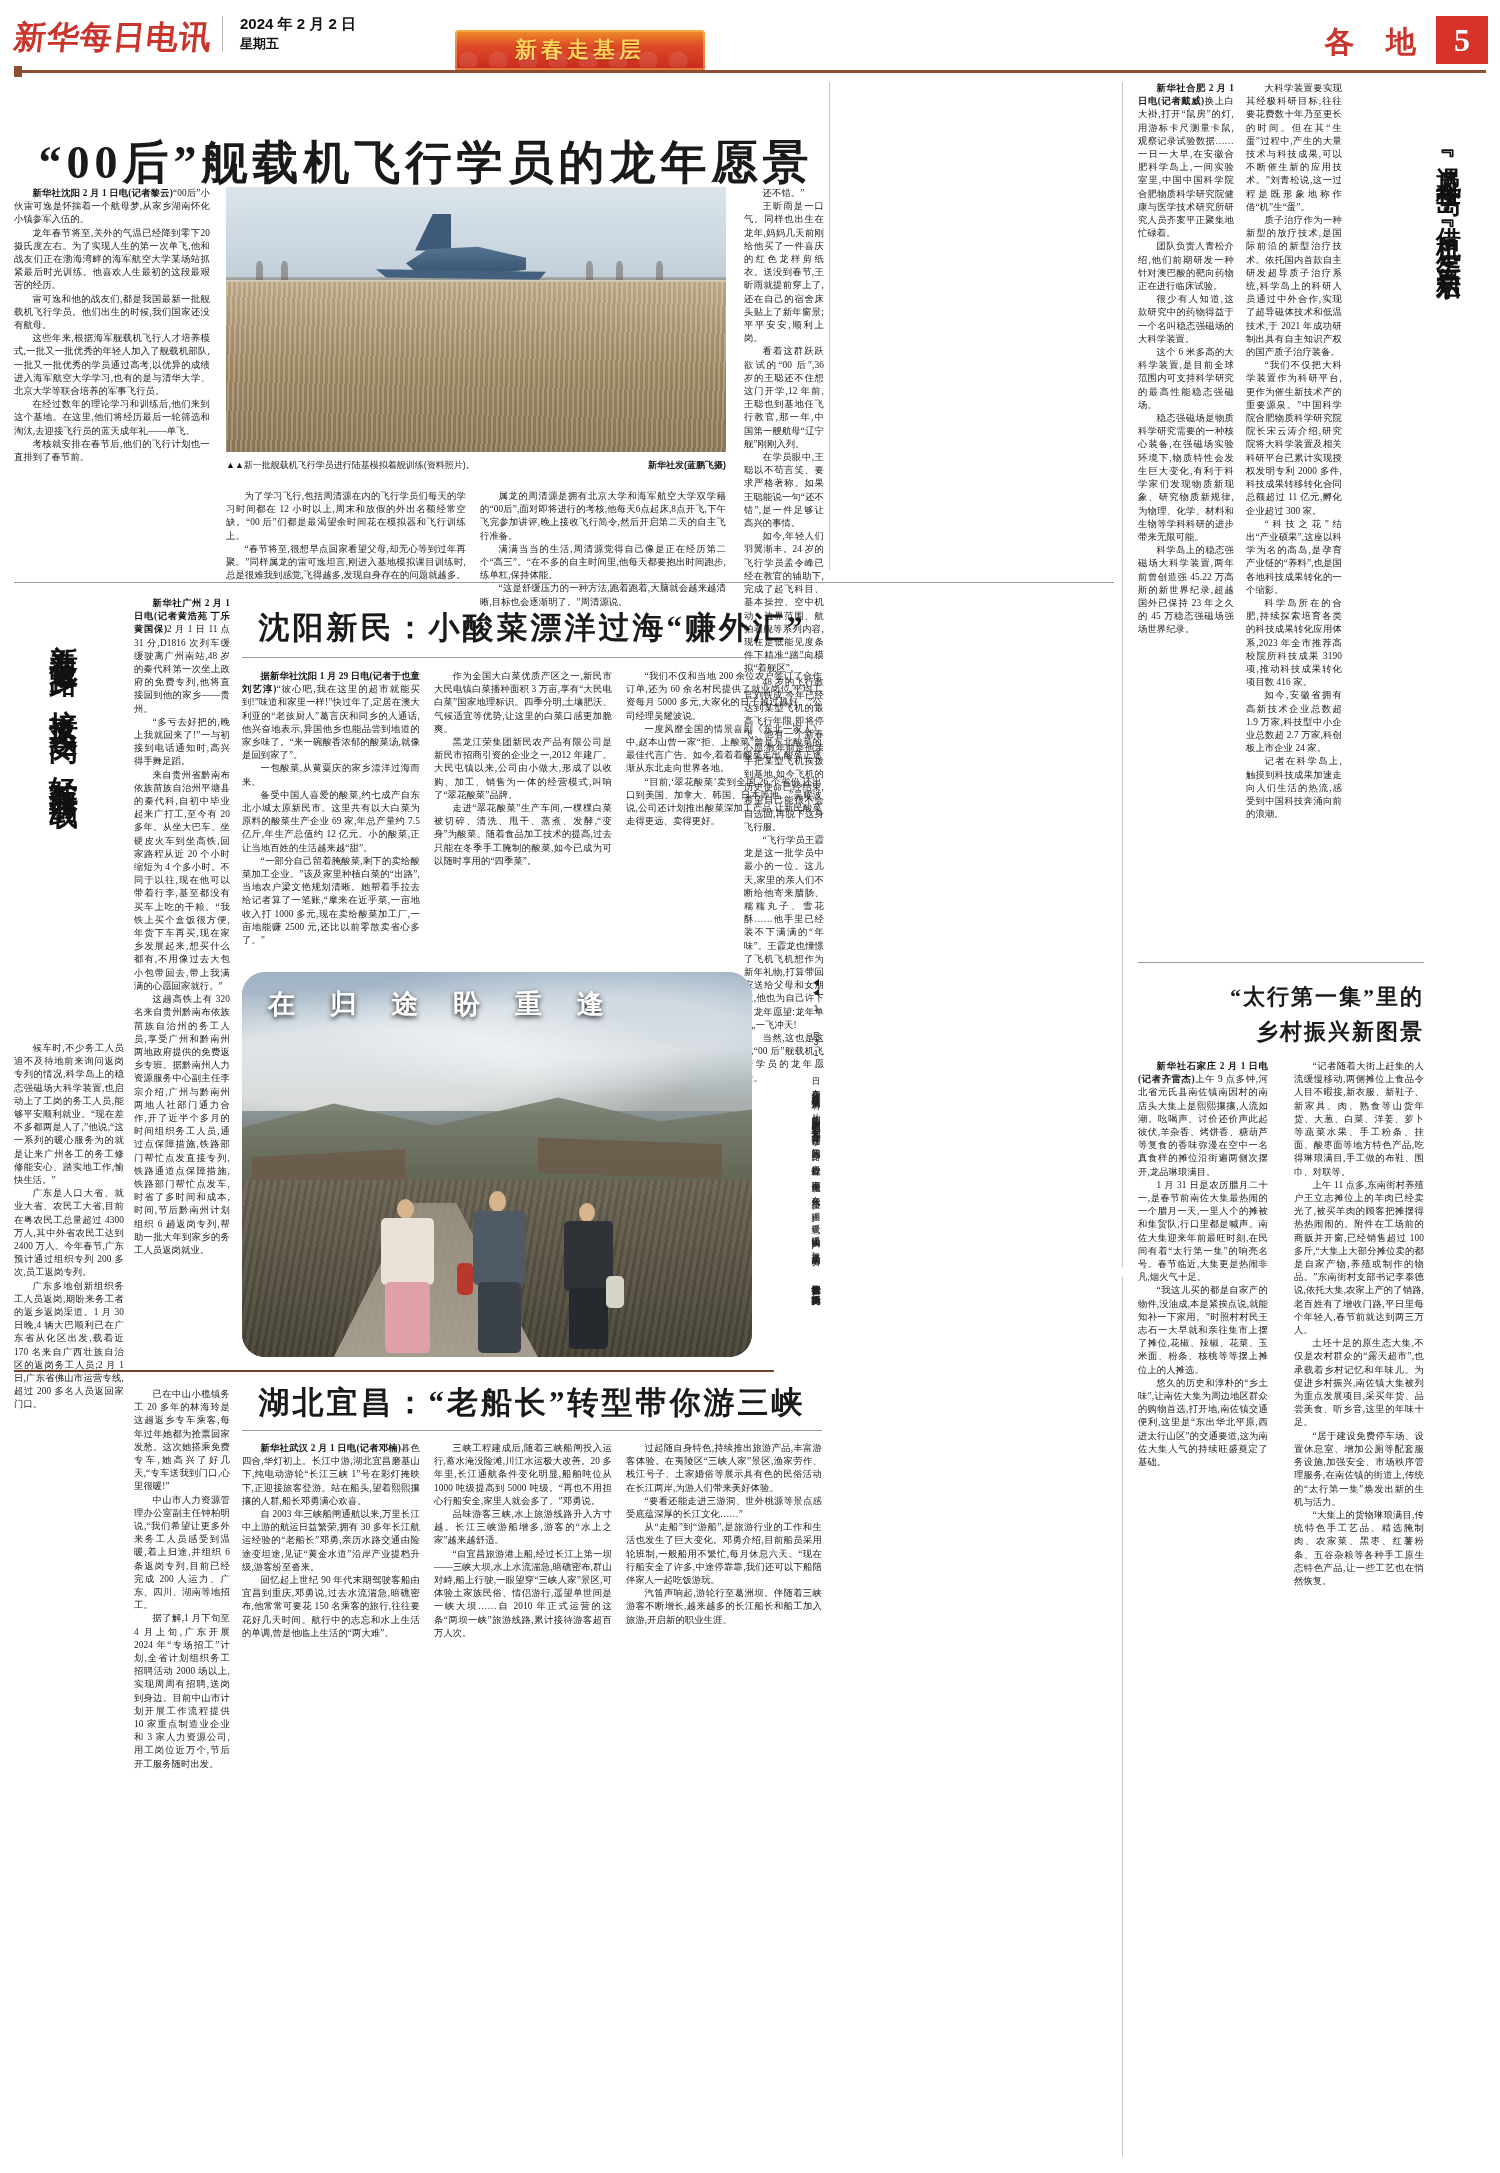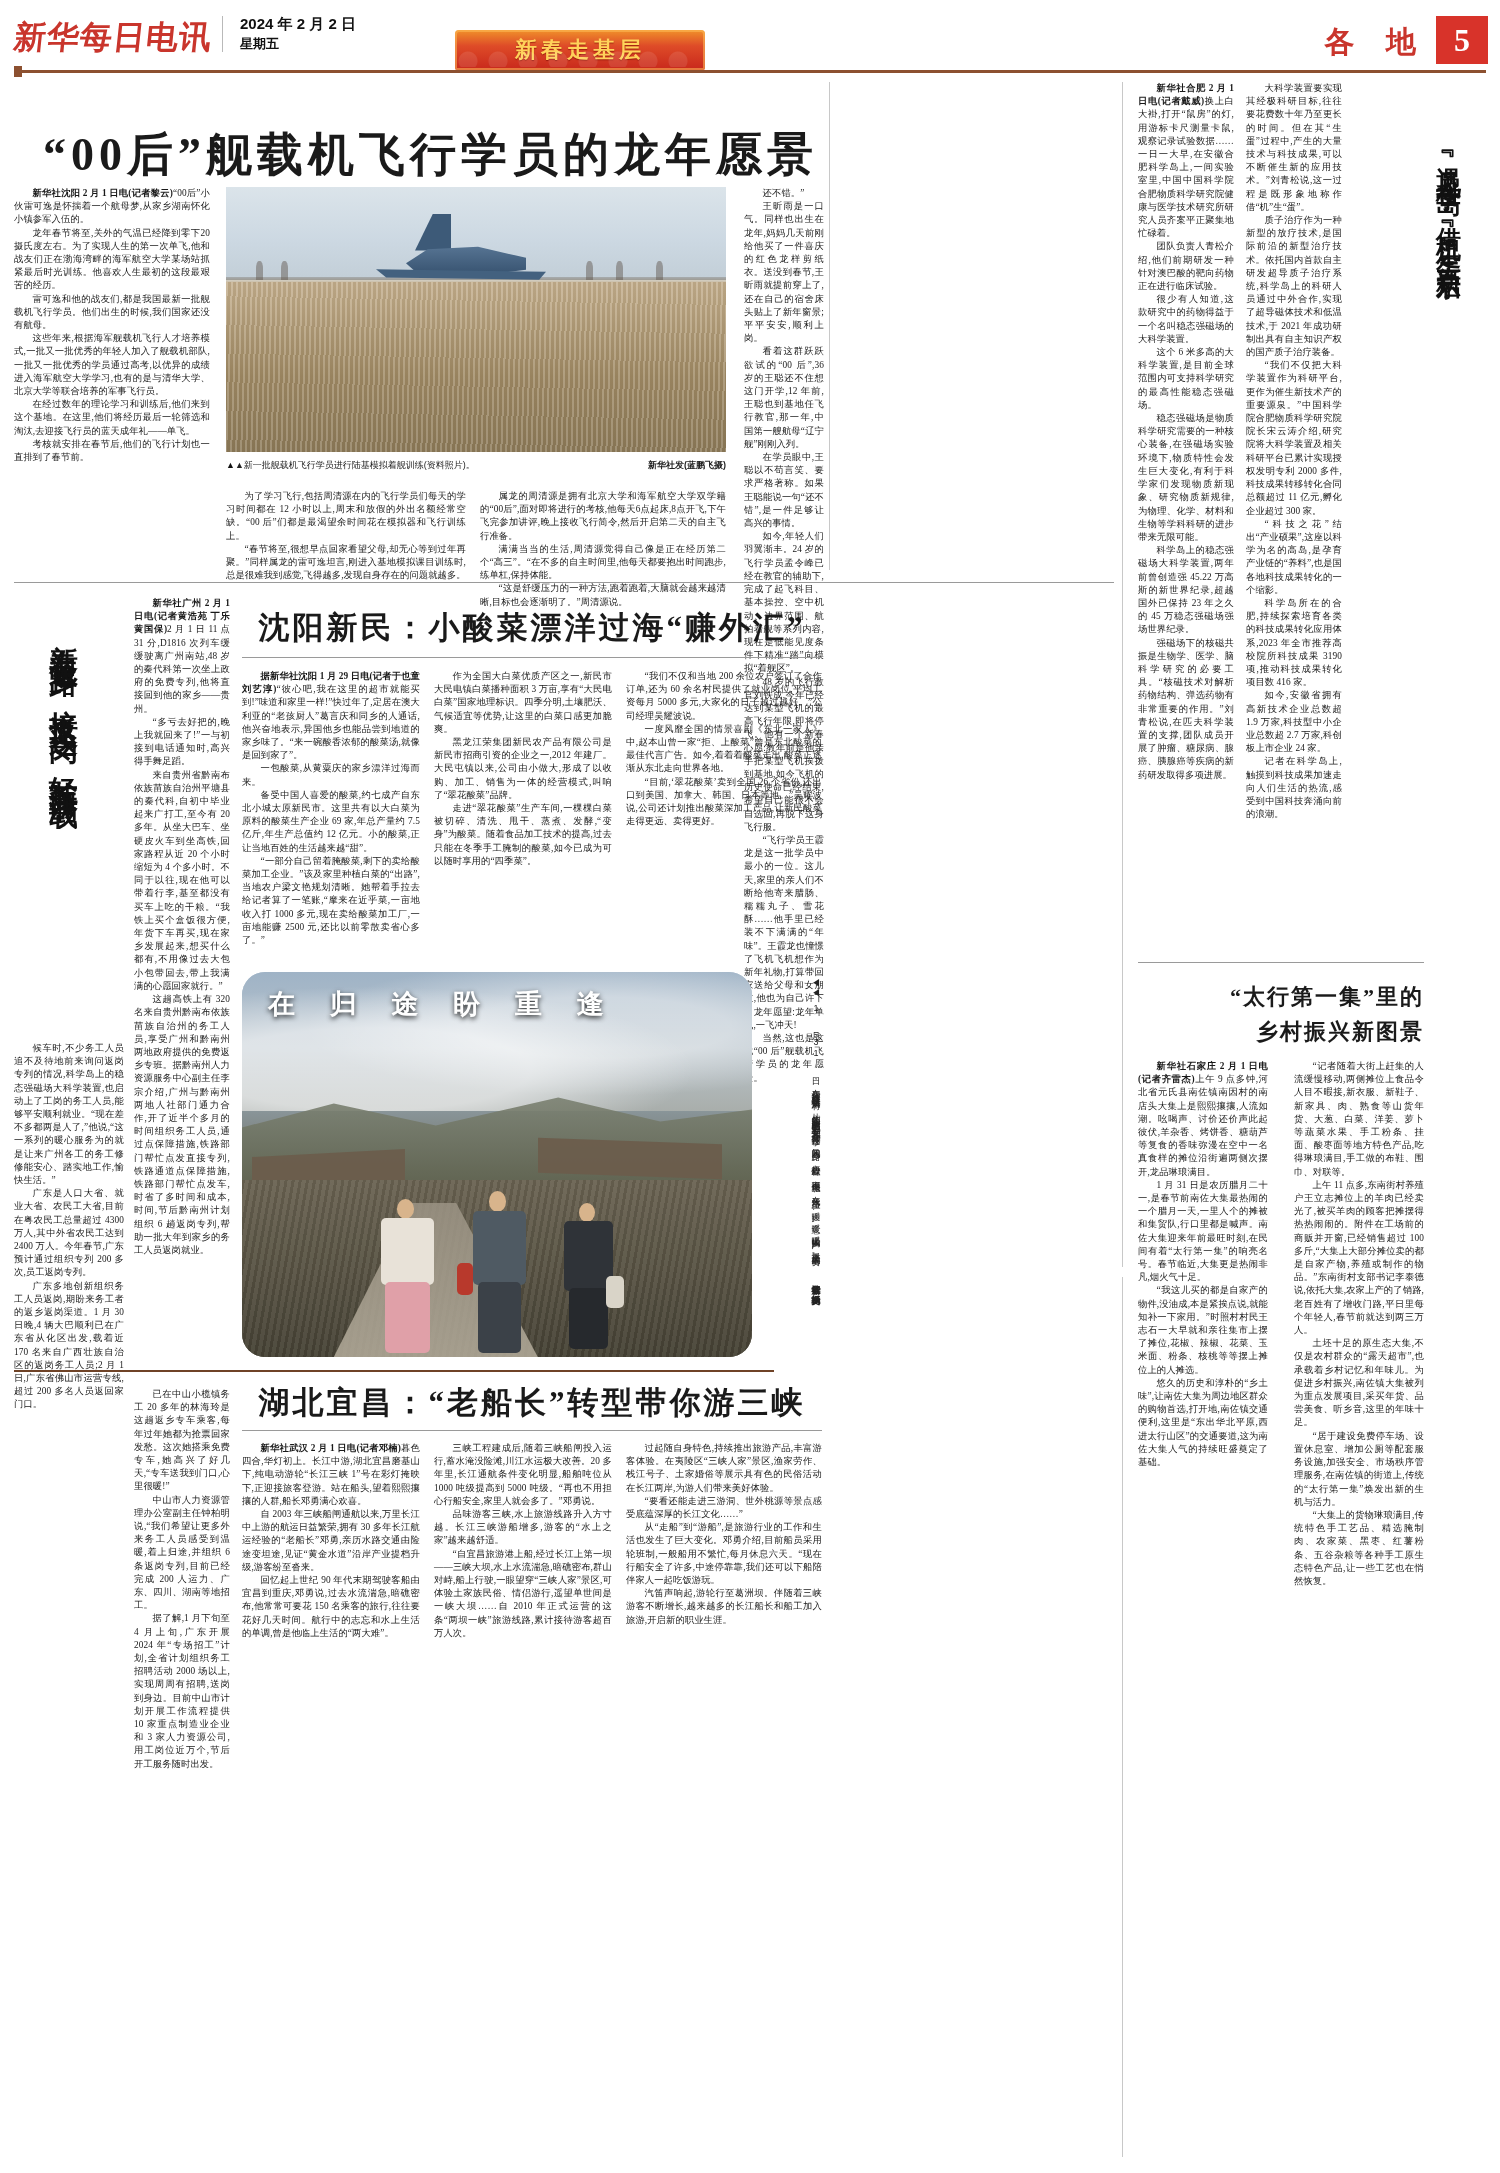--- a/index.html
+++ b/index.html
@@ -93,23 +93,23 @@
     font-family:"Liberation Serif","DejaVu Serif",serif;
     font-size:9.3px; line-height:13.2px; text-align:justify;
     color:#191919; letter-spacing:.1px;
     text-justify:inter-ideograph;
   }
   .body-text p { margin:0 0 0 0; text-indent:2em; }
   .lead { font-weight:bold; }
 
   .col { position:absolute; }
   h1.big {
-    font-size:46px; letter-spacing:5px; margin:4px;
+    font-size:46px; letter-spacing:5px; margin:12px;
     font-weight:bold; font-family:"Liberation Serif", serif;
-    text-align:right; white-space:nowrap;
+    text-align:center; white-space:nowrap;
   }
   h2.mid {
     font-size:31px; letter-spacing:3px; margin:0;
     font-weight:bold; text-align:center; white-space:nowrap;
   }
   h3.small {
     font-size:22px; letter-spacing:2px; margin:0;
     font-weight:bold; text-align:right; white-space:nowrap;
   }
 
@@ -375,21 +375,20 @@
 
     <div class="vhead" style="position:absolute; left:1418px; top:60px; height:640px; font-size:25px; letter-spacing:5px;">『遇见』科学岛：借『机』生『蛋』新启示</div>
 
     <div class="col body-text" style="left:1124px; top:0px; width:96px; height:860px;">
       <p><b class="lead">新华社合肥 2 月 1 日电(记者戴威)</b><span>换上白大褂,打开“鼠房”的灯,用游标卡尺测量卡鼠,观察记录试验数据……一日一大早,在安徽合肥科学岛上,一间实验室里,中国中国科学院合肥物质科学研究院健康与医学技术研究所研究人员齐案平正聚集地忙碌着。</span></p>
       <p>团队负责人青松介绍,他们前期研发一种针对澳巴酸的靶向药物正在进行临床试验。</p>
       <p>很少有人知道,这款研究中的药物得益于一个名叫稳态强磁场的大科学装置。</p>
       <p>这个 6 米多高的大科学装置,是目前全球范围内可支持科学研究的最高性能稳态强磁场。</p>
       <p>稳态强磁场是物质科学研究需要的一种核心装备,在强磁场实验环境下,物质特性会发生巨大变化,有利于科学家们发现物质新现象、研究物质新规律,为物理、化学、材料和生物等学科科研的进步带来无限可能。</p>
       <p>科学岛上的稳态强磁场大科学装置,两年前曾创造强 45.22 万高斯的新世界纪录,超越国外已保持 23 年之久的 45 万稳态强磁场强场世界纪录。</p>
-      <p>强磁场下的核磁共振是生物学、医学、脑科学研究的必要工具。“核磁技术对解析药物结构、弹选药物有非常重要的作用。”刘青松说,在匹夫科学装置的支撑,团队成员开展了肿瘤、糖尿病、腺癌、胰腺癌等疾病的新药研发取得多项进展。</p>
     </div>
     <div class="col body-text" style="left:1232px; top:0px; width:96px; height:860px;">
       <p>大科学装置要实现其经极科研目标,往往要花费数十年乃至更长的时间。但在其“生蛋”过程中,产生的大量技术与科技成果,可以不断催生新的应用技术。”刘青松说,这一过程是既形象地称作借“机”生“蛋”。</p>
       <p>质子治疗作为一种新型的放疗技术,是国际前沿的新型治疗技术。依托国内首款自主研发超导质子治疗系统,科学岛上的科研人员通过中外合作,实现了超导磁体技术和低温技术,于 2021 年成功研制出具有自主知识产权的国产质子治疗装备。</p>
       <p>“我们不仅把大科学装置作为科研平台,更作为催生新技术产的重要源泉。”中国科学院合肥物质科学研究院院长宋云涛介绍,研究院将大科学装置及相关科研平台已累计实现授权发明专利 2000 多件,科技成果转移转化合同总额超过 11 亿元,孵化企业超过 300 家。</p>
       <p>“科技之花”结出“产业硕果”,这座以科学为名的高岛,是孕育产业链的“养料”,也是国各地科技成果转化的一个缩影。</p>
       <p>科学岛所在的合肥,持续探索培育各类的科技成果转化应用体系,2023 年全市推荐高校院所科技成果 3190 项,推动科技成果转化项目数 416 家。</p>
       <p>如今,安徽省拥有高新技术企业总数超 1.9 万家,科技型中小企业总数超 2.7 万家,科创板上市企业 24 家。</p>
       <p>记者在科学岛上,触摸到科技成果加速走向人们生活的热流,感受到中国科技奔涌向前的浪潮。</p>
       <p></p>

